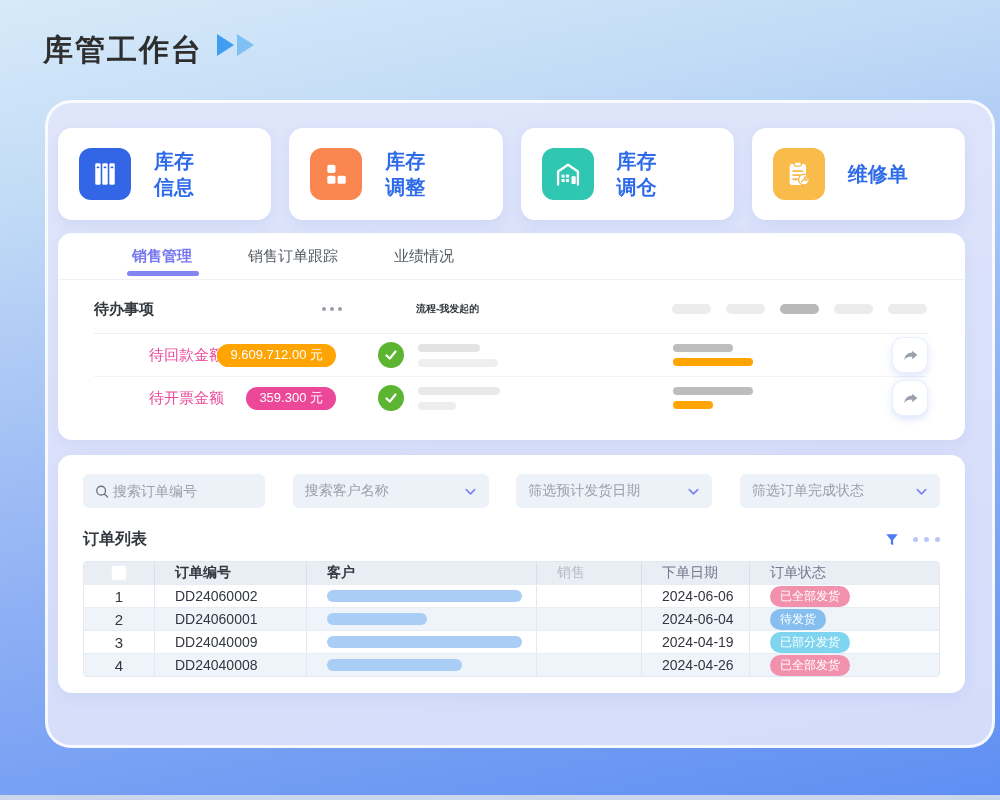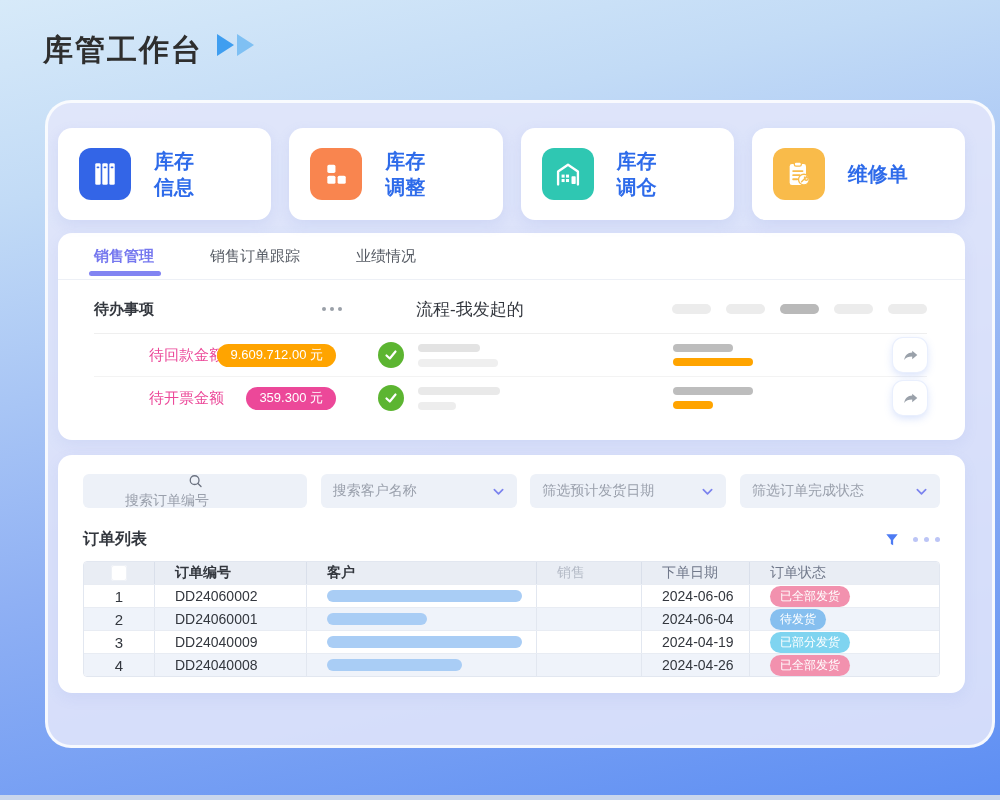--- a/index.html
+++ b/index.html
@@ -31,49 +31,49 @@
     box-shadow:0 5px 14px rgba(120,140,220,0.14);
     display:flex; align-items:center; padding-left:21px; gap:23px;
   }
   .icon-box { width:52px; height:52px; border-radius:12px; display:flex; align-items:center; justify-content:center; flex:0 0 auto; }
   .card-label { font-size:20px; font-weight:700; color:#2e6bea; line-height:1.32; }
   
   .panel { background:#fff; border-radius:14px; box-shadow:0 5px 14px rgba(120,140,220,0.10); }
   .sales-panel { height:207px; margin-bottom:15px; }
   .tabs { height:47px; border-bottom:1px solid #edf0f6; display:flex; align-items:center; padding-left:36px; gap:56px; }
   .tab { font-size:15px; color:#555a63; cursor:pointer; position:relative; height:100%; display:flex; align-items:center; }
-  .tab.active { color:#7678ef; font-weight:700; }
+  .tab.active { color:#7678ef; font-weight:700;margin-left:38px; }
   .tab .tab-underline { position:absolute; bottom:3px; left:-5px; width:72px; height:5px; border-radius:3px; background:#8284f2; }
   .sales-body { padding:13px 38px 0 36px; }
   .todo-head { display:flex; align-items:center; height:32px;gap:12px; }
   .todo-title { font-size:15px; font-weight:700; color:#33373e; width:216px; }
   .more-dots { display:flex; gap:4px; width:28px; }
   .more-dots i { width:4px; height:4px; border-radius:50%; background:#9aa0a8; }
-  .process-title { font-size:17px; font-weight:400; color:#33373e; margin-left:54px; }
+  .process-title { font-size:10px; font-weight:700; color:#33373e; margin-left:54px; }
   .pill-group { margin-left:auto; display:flex; gap:15px; }
   .sk-pill { width:39px; height:10px; border-radius:5px; background:#ececec; }
   .sk-pill.dark { background:#b9b9b9; }
   .h-div { height:1px; background:#efefef; margin-top:8px; }
   .todo-row { display:flex; align-items:center; height:42px; }
   .row-div { height:1px; background:#f3f3f3; }
   .todo-label { font-size:15px; color:#ec4899; width:130px;text-align:right; }
   .badge-col { width:112px; display:flex; justify-content:flex-end; }
   .amount-badge { height:23px; border-radius:12px; padding:0 13px; color:#fff; font-size:13px; font-weight:500; display:inline-flex; align-items:center; white-space:nowrap; }
   .check-circle { width:26px; height:26px; border-radius:50%; background:#5cb531; display:flex; align-items:center; justify-content:center; margin-left:42px; flex:0 0 auto; }
   .sk-stack { display:flex; flex-direction:column; gap:7px; margin-left:14px; width:130px; }
   .sk-bar { height:8px; border-radius:4px; }
   .right-cluster { margin-left:auto; display:flex; align-items:center; }
   .progress-stack { display:flex; flex-direction:column; gap:6px; width:80px; margin-right:140px; }
   .share-btn { width:34px; height:34px; border-radius:10px; background:#fff; display:flex; align-items:center; justify-content:center;
     box-shadow:0 0 0 1px #e9effd, 0 3px 9px rgba(100,140,240,0.28); cursor:pointer; }
   
   .orders-panel { padding:19px 25px 16px 25px; }
   .filters { display:flex; justify-content:space-between; margin-bottom:21px; }
   .filter-box { height:34px; background:#edf1f8; border-radius:6px; display:flex; align-items:center; padding:0 12px; font-size:14px; color:#9aa0ac; }
-  .filter-box.input-box { width:224px; gap:4px;flex-direction:column; }
+  .filter-box.input-box { width:182px; gap:4px; }
   .filter-box.select-box { justify-content:space-between; }
   .filter-box input { border:none; outline:none; background:transparent; font-size:14px; color:#555; width:140px; font-family:inherit; }
   .filter-box input::placeholder { color:#9aa0ac; }
   .w196 { width:196px; } .w200 { width:200px; }
   .list-head { display:flex; align-items:center; margin-bottom:11px; }
   .list-title { font-size:16px; font-weight:700; color:#33373e; }
   .list-icons { margin-left:auto; display:flex; align-items:center; gap:14px; }
   .dots3 { display:flex; gap:6px; }
   .dots3 i { width:5px; height:5px; border-radius:50%; background:#bcc5f6; }
   .otable { border:1px solid #e2e7f0; border-radius:4px; overflow:hidden; }

